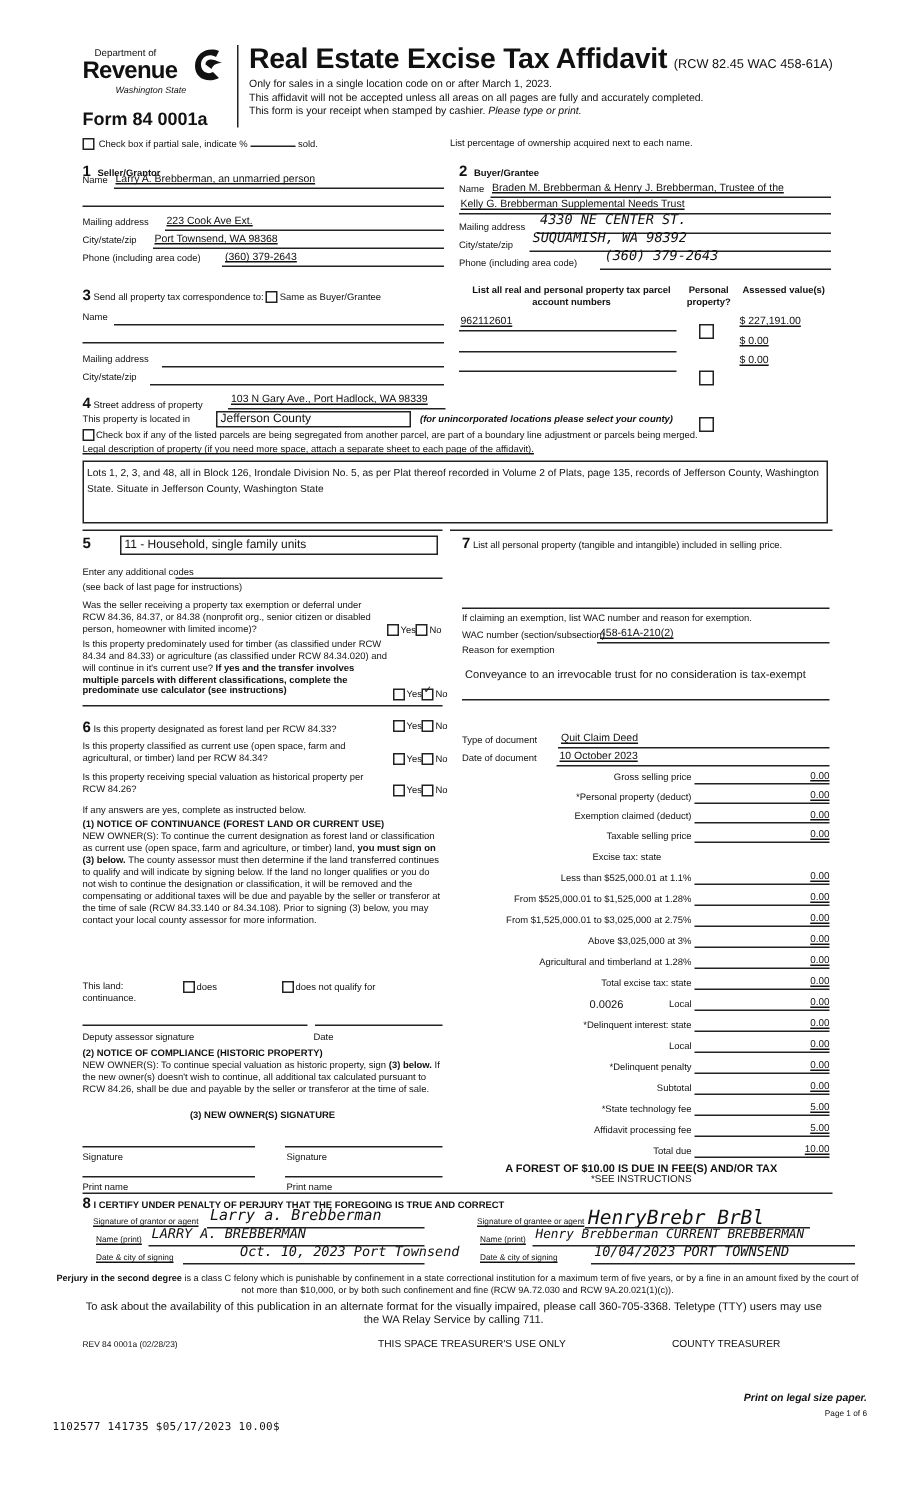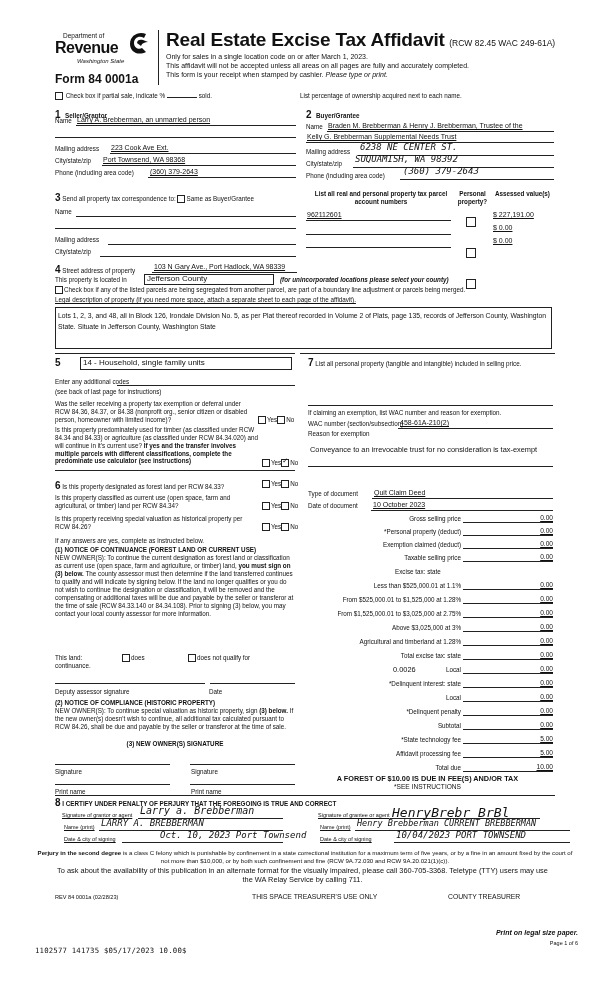--- a/index.html
+++ b/index.html
@@ -29,21 +29,21 @@
   <div class="abs" style="left:22px;top:28px;font-size:6px;font-style:italic;">Washington State</div>
   <svg class="abs" style="left:72px;top:0px;" width="22" height="24" viewBox="0 0 22 24">
     <path d="M3 14 C3 5 12 1 19 4 L17 8 C12 5 7 8 7 13 C7 18 12 20 15 18 L19 22 C11 26 3 22 3 14 Z" fill="#111"></path>
     <path d="M10 13 C10 10 13 9 16 10 L21 12 C18 12 15 13 14 16 Z" fill="#111"></path>
   </svg>
 </div>
 <div class="abs bold" style="left:55px;top:72px;font-size:12px;">Form 84 0001a</div>
 <div class="abs" style="left:158px;top:30px;width:0;height:55px;border-left:1px solid #222;"></div>
 <div class="abs" style="left:166px;top:29px;white-space:nowrap;">
   <span class="bold" style="font-size:19px;letter-spacing:-0.2px;">Real Estate Excise Tax Affidavit</span>
-  <span style="font-size:8.5px;">(RCW 82.45 WAC 249-61A)</span>
+  <span style="font-size:8.5px;">(RCW 82.45 WAC 458-61A)</span>
 </div>
 <div class="abs f7" style="left:166px;top:53px;white-space:nowrap;">Only for sales in a single location code on or after March 1, 2023.</div>
 <div class="abs f7" style="left:166px;top:62px;white-space:nowrap;">This affidavit will not be accepted unless all areas on all pages are fully and accurately completed.</div>
 <div class="abs f7" style="left:166px;top:71px;white-space:nowrap;"><span>This form is your receipt when stamped by cashier. </span><i>Please type or print.</i></div>
 
 <div class="abs f6" style="left:55px;top:92px;white-space:nowrap;">
   <span class="cb"></span>
   <span>Check box if partial sale, indicate %</span>
   <span style="display:inline-block;width:30px;border-bottom:0.8px solid #222;"></span>
   <span>sold.</span>
@@ -65,21 +65,21 @@
 <div class="abs fill" style="left:150px;top:168px;">(360) 379-2643</div>
 <div class="line" style="left:148px;top:177px;width:148px;"></div>
 
 <div class="abs" style="left:306px;top:104px;"><span class="sec-num">2</span> <span class="f6 bold">Buyer/Grantee</span></div>
 <div class="abs f6" style="left:306px;top:123px;">Name</div>
 <div class="abs fill" style="left:328px;top:122px;white-space:nowrap;">Braden M. Brebberman &amp; Henry J. Brebberman, Trustee of the</div>
 <div class="line" style="left:327px;top:131px;width:227px;"></div>
 <div class="abs fill" style="left:307px;top:133px;white-space:nowrap;">Kelly G. Brebberman Supplemental Needs Trust</div>
 <div class="line" style="left:306px;top:142px;width:248px;"></div>
 <div class="abs f6" style="left:306px;top:148px;">Mailing address</div>
-<div class="abs hand" style="left:360px;top:142px;">6238  NE CENTER ST.</div>
+<div class="abs hand" style="left:360px;top:142px;">4330  NE CENTER ST.</div>
 <div class="line" style="left:358px;top:155px;width:196px;"></div>
 <div class="abs f6" style="left:306px;top:160px;">City/state/zip</div>
 <div class="abs hand" style="left:355px;top:154px;">SUQUAMISH, WA  98392</div>
 <div class="line" style="left:353px;top:167px;width:201px;"></div>
 <div class="abs f6" style="left:306px;top:172px;">Phone (including area code)</div>
 <div class="abs hand" style="left:403px;top:166px;">(360) 379-2643</div>
 <div class="line" style="left:400px;top:179px;width:154px;"></div>
 
 <div class="abs f6 bold" style="left:306px;top:190px;width:150px;text-align:center;">List all real and personal property tax parcel account numbers</div>
 <div class="abs f6 bold" style="left:455px;top:190px;width:35px;text-align:center;">Personal property?</div>
@@ -121,21 +121,21 @@
 <div class="abs f6" style="left:55px;top:286px;white-space:nowrap;"><span class="cb"></span><span>Check box if any of the listed parcels are being segregated from another parcel, are part of a boundary line adjustment or parcels being merged.</span></div>
 <div class="abs f6" style="left:55px;top:296px;text-decoration:underline;white-space:nowrap;">Legal description of property (if you need more space, attach a separate sheet to each page of the affidavit).</div>
 <div class="box" style="left:55px;top:307px;width:495px;height:40px;">
   <div style="font-size:6.8px;line-height:1.55;padding:3px 2px;">Lots 1, 2, 3, and 48, all in Block 126, Irondale Division No. 5, as per Plat thereof recorded in Volume 2 of Plats, page 135, records of Jefferson County, Washington State. Situate in Jefferson County, Washington State</div>
 </div>
 
 <div class="hr" style="left:55px;top:353px;width:240px;"></div>
 <div class="hr" style="left:300px;top:353px;width:255px;"></div>
 <div class="abs sec-num" style="left:55px;top:357px;">5</div>
 <div class="box" style="left:80px;top:357px;width:210px;height:11px;">
-  <span style="font-size:8px;position:absolute;left:2px;top:0px;">14 - Household, single family units</span>
+  <span style="font-size:8px;position:absolute;left:2px;top:0px;">11 - Household, single family units</span>
 </div>
 <div class="abs f6" style="left:55px;top:378px;">Enter any additional codes</div>
 <div class="line" style="left:117px;top:385px;width:178px;"></div>
 <div class="abs f6" style="left:55px;top:388px;">(see back of last page for instructions)</div>
 <div class="abs f6" style="left:55px;top:400px;width:200px;">Was the seller receiving a property tax exemption or deferral under RCW 84.36, 84.37, or 84.38 (nonprofit org., senior citizen or disabled person, homeowner with limited income)?</div>
 <div class="abs f6" style="left:258px;top:416px;white-space:nowrap;"><span class="cb"></span><span>Yes</span><span class="cb"></span><span>No</span></div>
 <div class="abs f6" style="left:55px;top:426px;width:205px;"><span>Is this property predominately used for timber (as classified under RCW 84.34 and 84.33) or agriculture (as classified under RCW 84.34.020) and will continue in it's current use? </span><b>If yes and the transfer involves multiple parcels with different classifications, complete the predominate use calculator (see instructions)</b></div>
 <div class="abs f6" style="left:262px;top:459px;white-space:nowrap;"><span class="cb"></span><span>Yes</span><span class="cb checked"></span><span>No</span></div>
 <div class="hr" style="left:55px;top:470px;width:240px;"></div>
 

